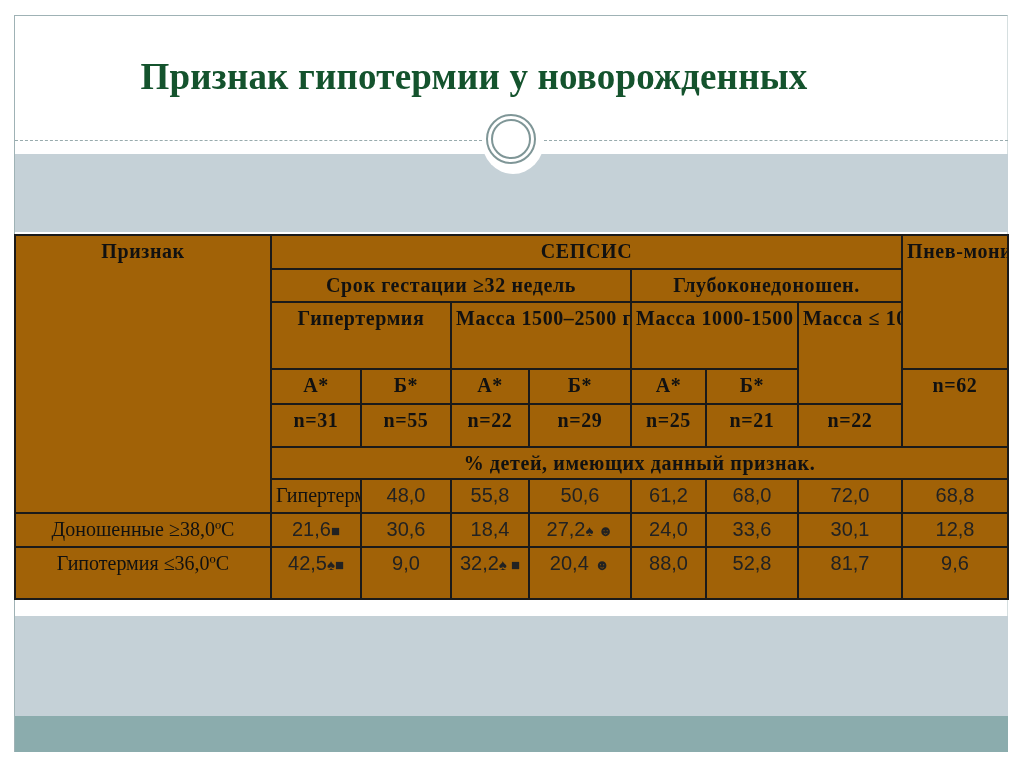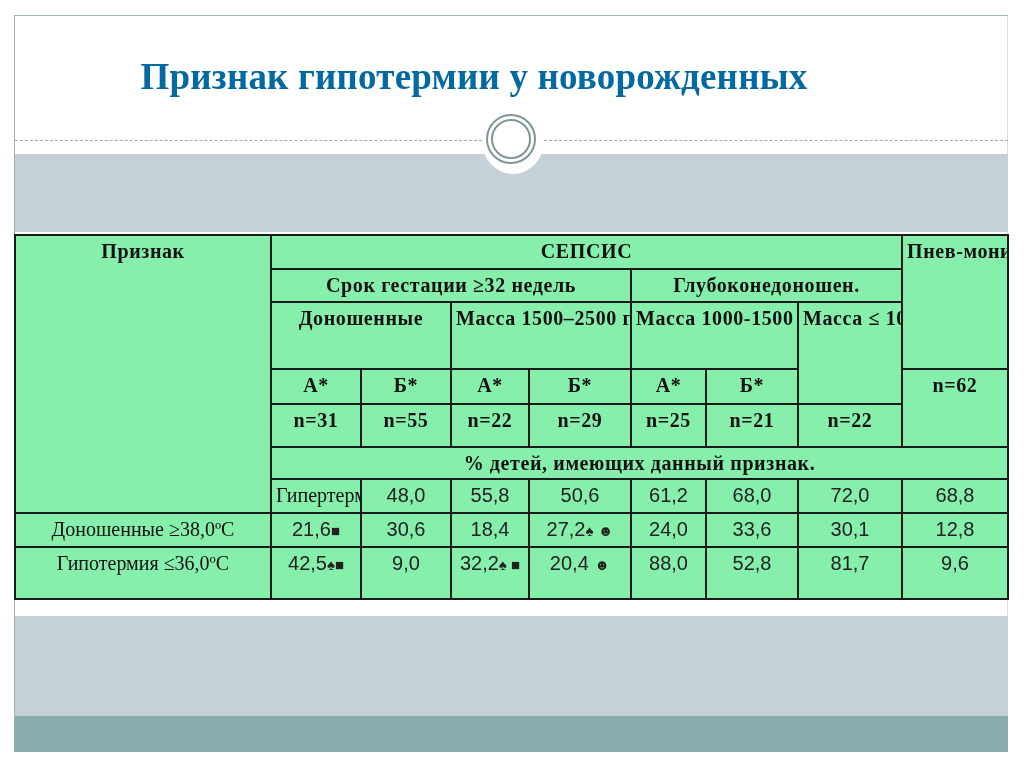--- a/index.html
+++ b/index.html
@@ -9,21 +9,21 @@
       font-family: "Liberation Serif", serif;
     }
     .frame {
       position: absolute; left: 14px; top: 15px; width: 994px; height: 737px;
       border-left: 1px solid #9fb2b5; border-top: 1px solid #9fb2b5; border-right: 1px solid #d6dfe0;
       box-sizing: border-box;
     }
     .title {
       position: absolute; left: 14px; top: 55px; width: 920px; text-align: center;
       font-family: "Liberation Serif", serif; font-weight: bold; font-size: 37px;
-      color: #0369a1; letter-spacing: 0.2px;
+      color: #14532d; letter-spacing: 0.2px;
     }
     .dotline {
       position: absolute; top: 140px; height: 0; border-top: 1px dashed #98abad;
     }
     .band-top {
       position: absolute; left: 15px; top: 154px; width: 993px; height: 78px; background: #c5d1d7;
     }
     .circle-bg {
       position: absolute; left: 482px; top: 108px; width: 62px; height: 66px; border-radius: 50%;
       background: #ffffff;
@@ -38,21 +38,21 @@
     }
     .band-mid {
       position: absolute; left: 15px; top: 616px; width: 993px; height: 100px; background: #c5d1d7;
     }
     .band-bot {
       position: absolute; left: 15px; top: 716px; width: 993px; height: 36px; background: #8bacad;
     }
     table.data {
       position: absolute; left: 14px; top: 234px;
       border-collapse: collapse; table-layout: fixed;
-      width: 993px; background: #86efac; color: #111;
+      width: 993px; background: #a16207; color: #111;
     }
     table.data td {
       border: 2px solid #1a1a1a; padding: 0 4px; text-align: center; vertical-align: top;
       font-size: 20px; line-height: 30px; overflow: hidden; white-space: nowrap;
     }
     td.hb { font-weight: bold; letter-spacing: 0.6px; }
     td.lbl { text-align: left; padding-left: 12px; font-family: "Liberation Serif", serif; }
     td.val { font-family: Liberation Sans, sans-serif; font-size: 19px; color: #222; }
     td.wrap { white-space: normal; line-height: 31px; }
     .mk { font-size: 15px; }
@@ -91,21 +91,21 @@
       <tr style="height:34px">
     <td class="hb" rowspan="7">Признак</td>
     <td class="hb" colspan="7">СЕПСИС</td>
     <td class="hb wrap" rowspan="3">Пнев-мония</td>
   </tr>
   <tr style="height:33px">
     <td class="hb" colspan="4">Срок гестации ≥32 недель</td>
     <td class="hb" colspan="3">Глубоконедоношен.</td>
   </tr>
   <tr style="height:67px">
-    <td class="hb" colspan="2">Доношенные</td>
+    <td class="hb" colspan="2">Гипертермия</td>
     <td class="hb wrap" colspan="2">Масса 1500–2500 гр</td>
     <td class="hb wrap" colspan="2">Масса 1000-1500 гр</td>
     <td class="hb wrap" rowspan="2">Масса ≤ 1000 гр</td>
   </tr>
   <tr style="height:35px">
     <td class="hb">А*</td>
     <td class="hb">Б*</td>
     <td class="hb">А*</td>
     <td class="hb">Б*</td>
     <td class="hb">А*</td>

